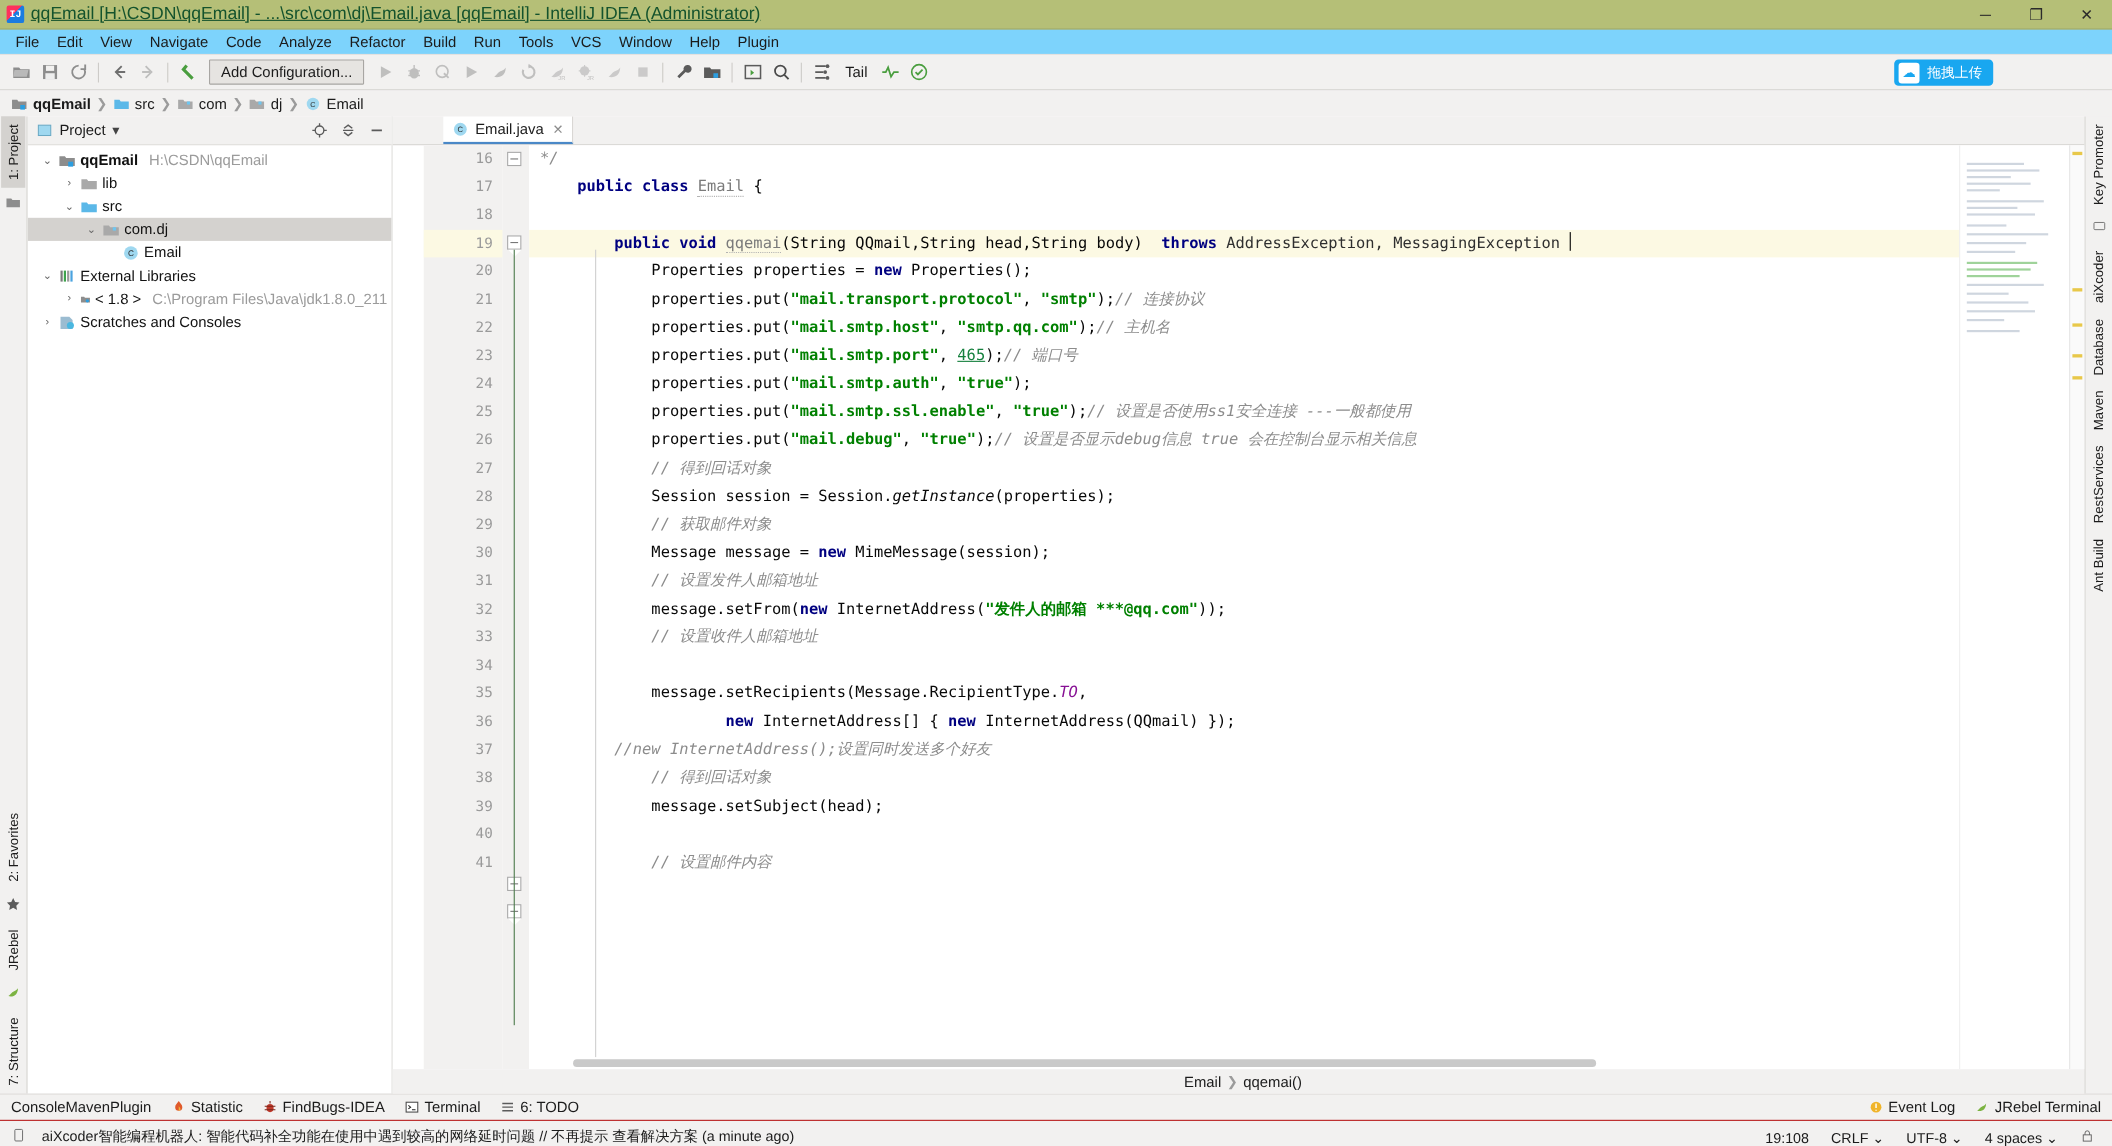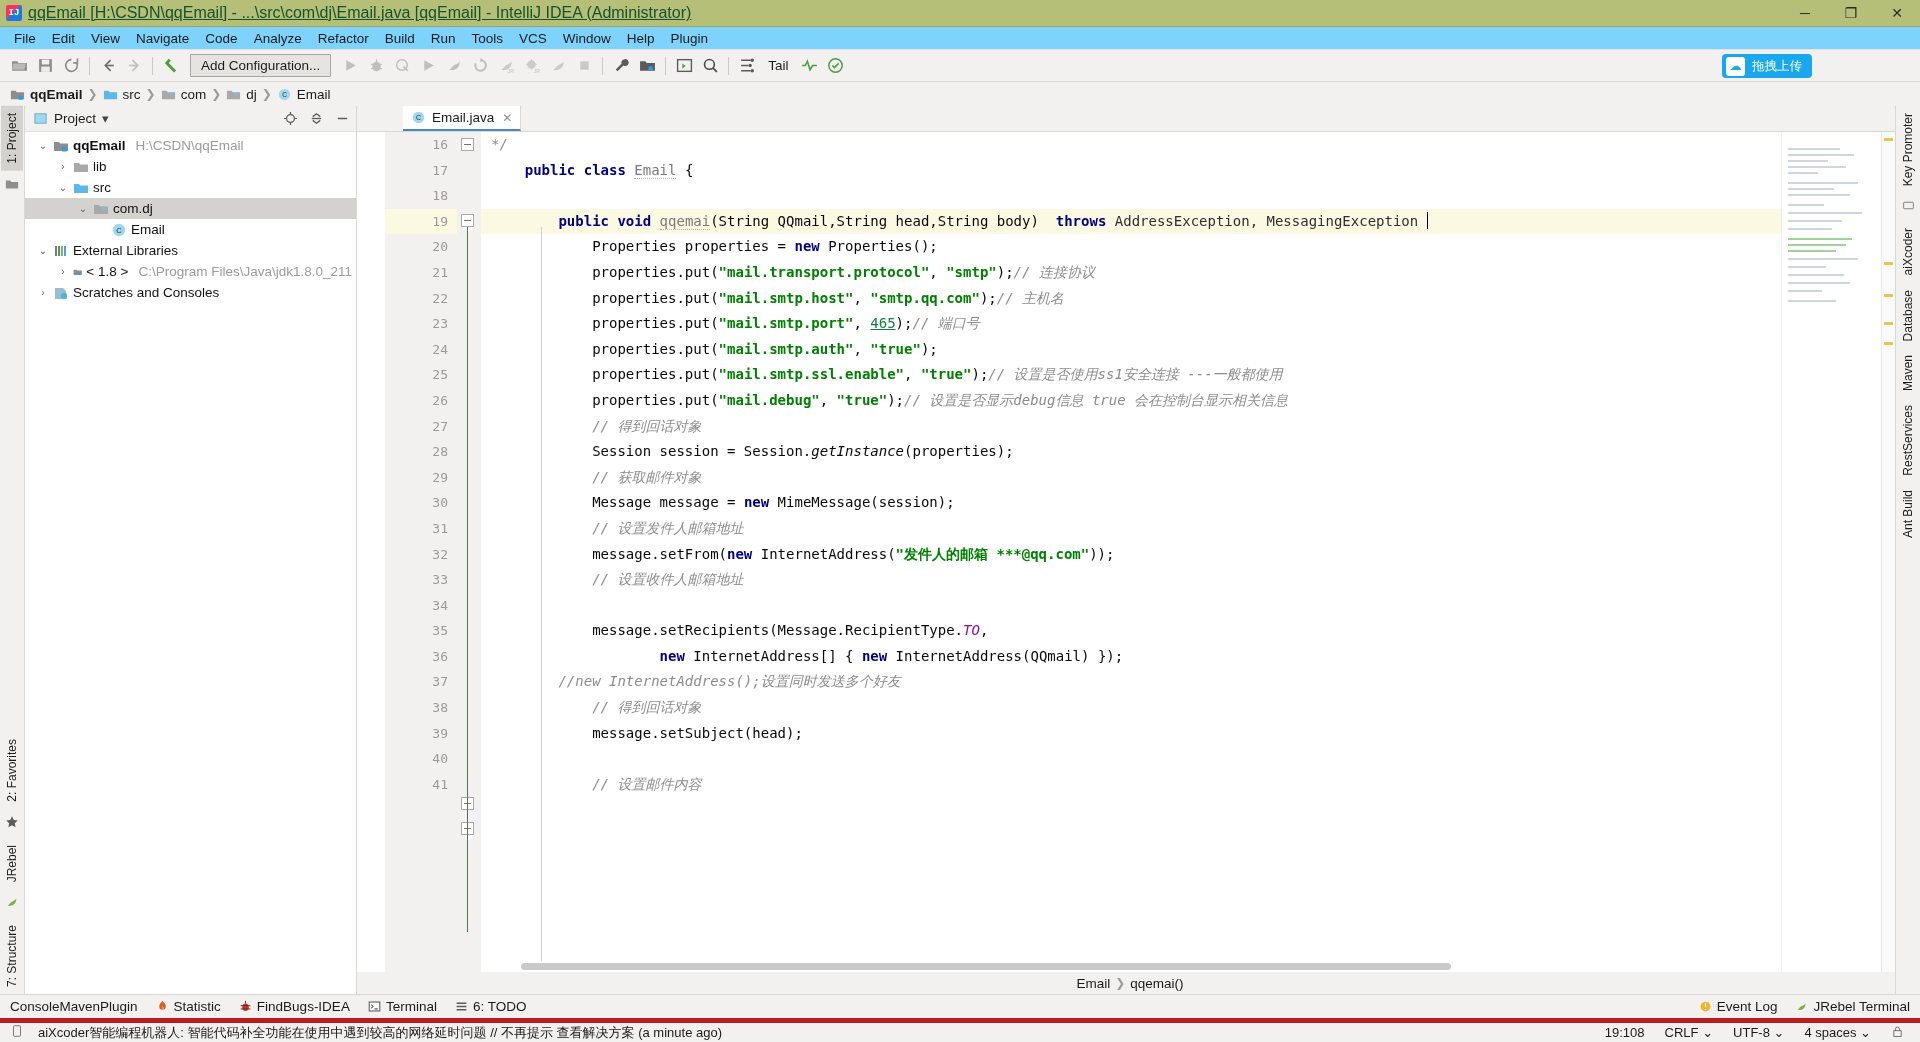--- a/index.html
+++ b/index.html
@@ -174,22 +174,22 @@
   
   .bottombar {
     height: 24px; background: #f2f1f0; display: flex; align-items: center; gap: 18px;
     flex: 0 0 24px; padding: 0 10px; border-top: 1px solid #d9d7d4; font-size: 13.5px; color: #1b1b1b;
   }
   .bitem { display: flex; align-items: center; gap: 5px; }
   .bspacer { flex: 1 1 auto; }
 
   
   .statusbar {
-    height: 24px; background: #f2f1f0; display: flex; align-items: center; gap: 8px;
-    flex: 0 0 24px; padding: 0 10px; border-top: 5px solid #b91c1c; font-size: 13px; color: #1b1b1b;
+    height: 24px; background: #f2f1f0; display: flex; align-items: flex-end; gap: 8px;
+    flex: 0 0 24px; padding: 0 10px; border-top: 1px solid #b91c1c; font-size: 13px; color: #1b1b1b;
   }
   .st-sep { flex: 1 1 auto; }
   .st-cell { padding: 0 6px; white-space: nowrap; }
 </style>
 </head>
 <body>
 
 <div class="app">
 
   <div class="titlebar">

